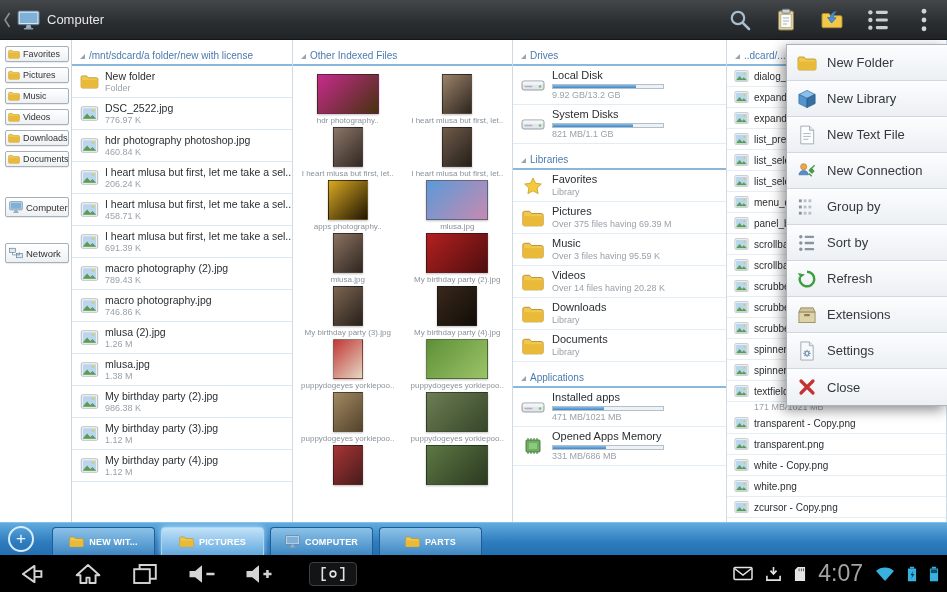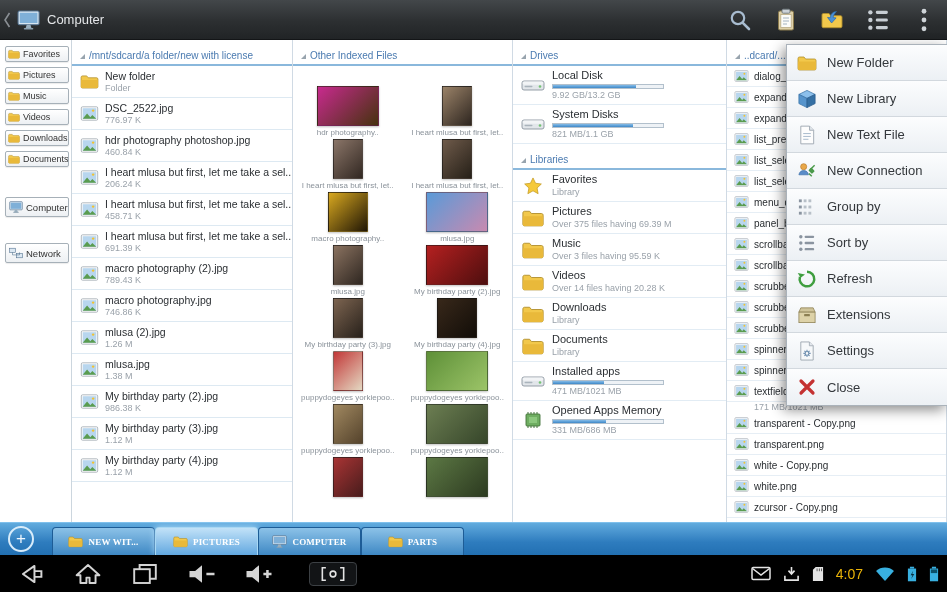--- a/index.html
+++ b/index.html
@@ -37,21 +37,21 @@
     font-size:10px;color:#4a7ab0;border-bottom:2px solid #8ab8dc;white-space:nowrap;overflow:hidden;}
   .tri{width:0;height:0;border-bottom:5px solid #98a4ae;border-left:5px solid transparent;margin-bottom:2px;flex:0 0 auto;}
 
   .frow{display:flex;align-items:center;gap:6px;height:32px;border-bottom:1px solid #dde9f2;
     padding-left:8px;cursor:pointer;overflow:hidden;}
   .frow .ic{width:19px;height:15px;flex:0 0 auto;}
   .ftxt{min-width:0;}
   .fname{font-size:10.5px;color:#2a2e32;line-height:1.25;white-space:nowrap;overflow:hidden;text-overflow:ellipsis;}
   .fsize{font-size:9px;color:#9aa2aa;line-height:1.15;}
 
-  .thumb-grid{display:flex;flex-wrap:wrap;padding-top:18px;}
+  .thumb-grid{display:flex;flex-wrap:wrap;padding-top:6px;}
   .cell{width:50%;height:53px;display:flex;flex-direction:column;align-items:center;padding-top:2px;cursor:pointer;overflow:hidden;}
   .th{border:1px solid rgba(30,30,30,.4);box-shadow:0 1px 2px rgba(0,0,0,.25);flex:0 0 auto;}
   .th-l{width:62px;height:40px;}
   .th-p{width:30px;height:40px;}
   .th-s{width:40px;height:40px;}
   .cap{font-size:8px;color:#8a929a;max-width:102px;white-space:nowrap;overflow:hidden;text-overflow:ellipsis;margin-top:2px;}
 
   .drow{display:flex;align-items:center;gap:7px;padding:3px 0 3px 8px;border-bottom:1px solid #e2ecf4;cursor:pointer;}
   .drow .ic{width:24px;height:18px;flex:0 0 auto;}
   .dname{font-size:11px;color:#2a2e32;line-height:1.25;}
@@ -72,37 +72,37 @@
   .menu-item:last-child{border-bottom:none;}
   .menu-item .ic{width:20px;height:20px;flex:0 0 auto;}
   .menu-label{font-size:13px;color:#34383c;white-space:nowrap;}
 
   
   .tab-bar{position:absolute;left:0;right:0;top:522px;height:33px;z-index:6;
     background:linear-gradient(#61abde,#2e7cbe 60%,#2270b2);border-top:1px solid #7fc0ec;
     display:flex;align-items:flex-end;}
   .add-tab{width:26px;height:26px;flex:0 0 auto;border:2px solid #d8ecfa;border-radius:50%;
     color:#f0f8ff;font-size:17px;line-height:22px;text-align:center;margin:0 0 3px 8px;cursor:pointer;}
-  .tabs{display:flex;gap:0;margin-left:18px;font-family:Liberation Serif, serif;}
+  .tabs{display:flex;gap:6px;margin-left:18px;}
   .tab{width:103px;height:28px;border:1px solid #1d5c96;border-bottom:none;border-radius:4px 4px 0 0;
     background:linear-gradient(#8cc2e8,#3e88c4);display:flex;align-items:center;justify-content:center;gap:5px;cursor:pointer;}
   .tab .ic{width:15px;height:13px;flex:0 0 auto;}
   .tab-label{font-size:9px;font-weight:bold;color:#fff;letter-spacing:.2px;white-space:nowrap;overflow:hidden;}
   .tab.active{background:linear-gradient(#c2e2f8,#62a8e0);border-color:#a8d8f4;box-shadow:0 0 7px rgba(190,230,255,.9);}
 
   
   .system-bar{position:absolute;left:0;right:0;bottom:0;height:37px;background:#000;z-index:7;
     display:flex;align-items:center;}
   .nav-icons{display:flex;align-items:center;gap:27px;padding-left:16px;}
   .nav-btn{width:30px;height:24px;display:flex;align-items:center;justify-content:center;cursor:pointer;}
   .shot-btn{border:1px solid #3c4044;background:#121416;border-radius:4px;padding:3px 8px;margin-left:8px;
     display:flex;align-items:center;cursor:pointer;}
   .status{margin-left:auto;display:flex;align-items:center;gap:12px;padding-right:8px;}
   .st-ic{display:inline-flex;}
-  .time{color:#eab308;font-size:14px;line-height:1;}
+  .time{color:#a3a3a3;font-size:23px;line-height:1;}
 
   .ic{display:inline-flex;align-items:center;justify-content:center;}
   .ic svg,.st-ic svg,.nav-btn svg,.shot-btn svg{width:100%;height:100%;display:block;}
   .ic svg{width:100%;height:100%;}
 </style>
 </head>
 <body>
 
 <div class="screen">
 
@@ -467,21 +467,21 @@
           <div class="cell">
             <div class="th th-p" style="background: linear-gradient(135deg, rgb(138, 117, 104), rgb(50, 40, 34));"></div>
             <div class="cap">I heart mlusa but first, let..</div>
           </div>
           <div class="cell">
             <div class="th th-p" style="background: linear-gradient(135deg, rgb(110, 90, 74), rgb(38, 32, 24));"></div>
             <div class="cap">I heart mlusa but first, let..</div>
           </div>
           <div class="cell">
             <div class="th th-s" style="background: linear-gradient(135deg, rgb(216, 168, 32), rgb(32, 22, 5));"></div>
-            <div class="cap">macro photography..</div>
+            <div class="cap">apps photography..</div>
           </div>
           <div class="cell">
             <div class="th th-l" style="background: linear-gradient(135deg, rgb(90, 154, 216), rgb(200, 138, 176));"></div>
             <div class="cap">mlusa.jpg</div>
           </div>
           <div class="cell">
             <div class="th th-p" style="background: linear-gradient(135deg, rgb(138, 114, 96), rgb(47, 39, 33));"></div>
             <div class="cap">mlusa.jpg</div>
           </div>
           <div class="cell">
@@ -629,20 +629,24 @@
           <span class="ic">
             <svg viewBox="0 0 20 16">
               <path d="M1 3.5C1 2.7 1.6 2 2.4 2H7l1.6 2h9C18.4 4 19 4.7 19 5.5v8c0 .8-.6 1.5-1.4 1.5H2.4C1.6 15 1 14.3 1 13.5z" fill="#f2c84b" stroke="#b08f2c" stroke-width="0.8"></path>
               <path d="M1 6.5h18v7c0 .8-.6 1.5-1.4 1.5H2.4C1.6 15 1 14.3 1 13.5z" fill="#e9b93a"></path>
             </svg>
           </span>
           <div class="dtxt">
             <div class="dname">Documents</div>
             <div class="dsize">Library</div>
           </div>
+        </div>
+        <div class="col-header">
+          <span class="tri"></span>
+          <span class="hlabel">Applications</span>
         </div>
         <div class="drow">
           <span class="ic">
             <svg viewBox="0 0 24 18">
               <rect x="1" y="5" width="22" height="9" rx="2" fill="#e2e6ea" stroke="#8a949e" stroke-width="0.9"></rect>
               <rect x="1.6" y="5.5" width="20.8" height="3.2" rx="1.6" fill="#f2f4f6"></rect>
               <circle cx="19" cy="10.5" r="1.3" fill="#74c274"></circle>
               <rect x="3.5" y="9.8" width="8" height="1.4" rx="0.7" fill="#aab4bc"></rect>
             </svg>
           </span>

